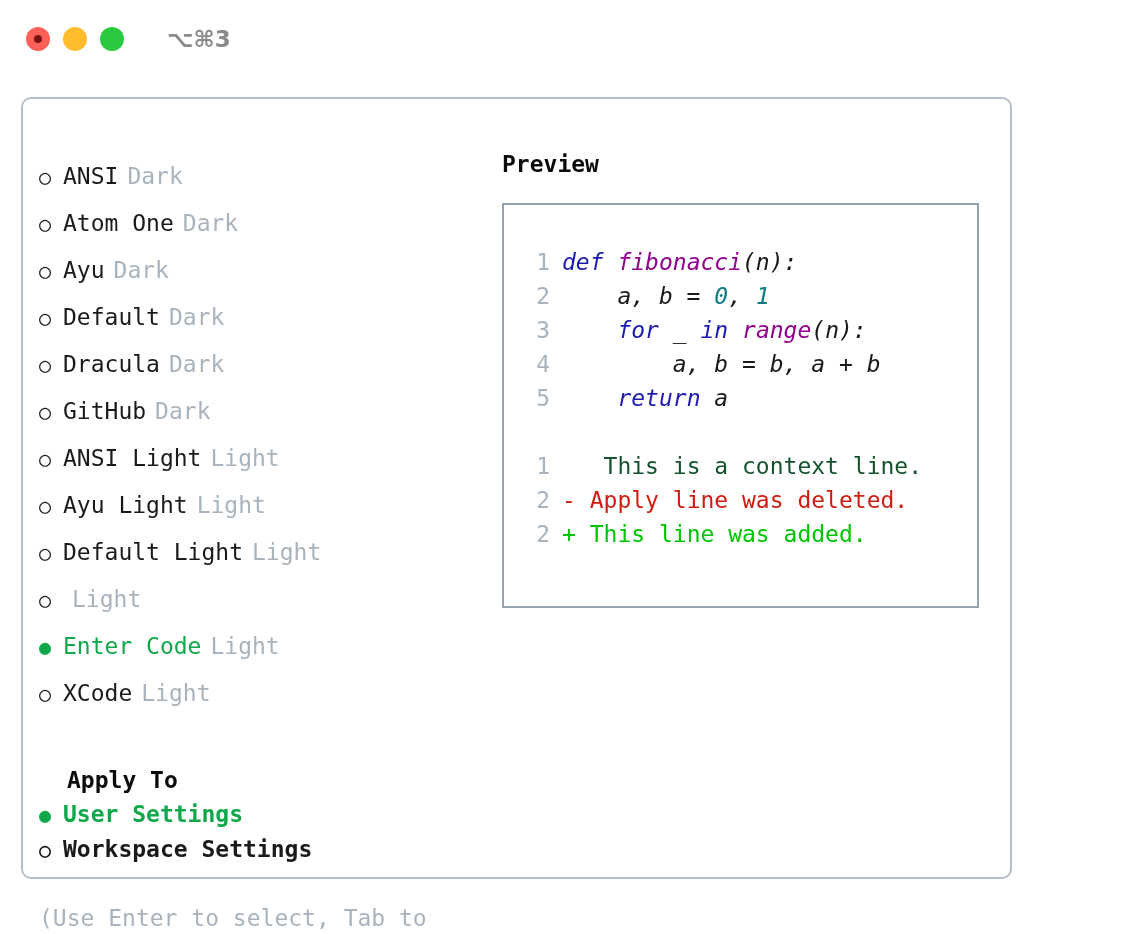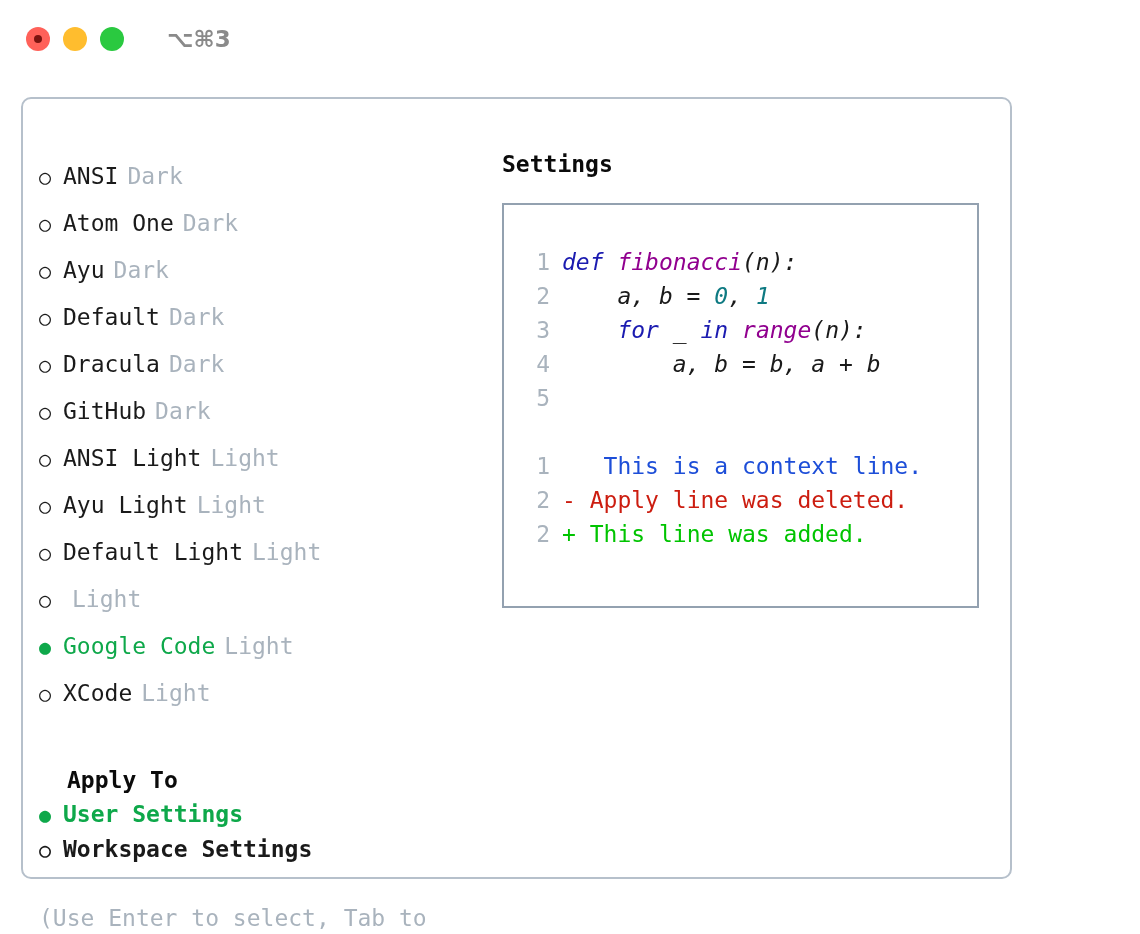--- a/index.html
+++ b/index.html
@@ -174,21 +174,21 @@
     text-align: right;
     color: #a9b3bd;
     margin-right: 12px;
   }
   .code-text { color: #1a1a1a; font-style: italic; }
   .tok-kw   { color: #1b1bb0; }
   .tok-fn   { color: #91008f; }
   .tok-num  { color: #0e7a82; }
   .tok-plain{ color: #1a1a1a; }
   .diff-gap { height: 34px; }
-  .diff-ctx { color: #1d4ed8; }
+  .diff-ctx { color: #14532d; }
   .diff-del { color: #cc1d10; }
   .diff-add { color: #00c400; }
 </style>
 </head>
 <body>
 
 <div class="app-window">
 
   <div class="titlebar">
     <div class="traffic-lights">
@@ -251,21 +251,21 @@
             <span class="bullet off">○</span>
             <span class="opt-name">Default Light</span>
             <span class="opt-tag">Light</span>
           </div>
           <div class="opt-row">
             <span class="bullet off">○</span>
             <span class="opt-tag">Light</span>
           </div>
           <div class="opt-row">
             <span class="bullet on">●</span>
-            <span class="opt-name selected">Google Code</span>
+            <span class="opt-name selected">Enter Code</span>
             <span class="opt-tag">Light</span>
           </div>
           <div class="opt-row">
             <span class="bullet off">○</span>
             <span class="opt-name">XCode</span>
             <span class="opt-tag">Light</span>
           </div>
         </div>
 
         <div class="subsection">
@@ -277,21 +277,21 @@
           <div class="opt-row">
             <span class="bullet off">○</span>
             <span class="opt-name">Workspace Settings</span>
           </div>
         </div>
 
         <div class="hint">(Use Enter to select, Tab to change focus)</div>
       </div>
 
       <div class="right-col">
-        <div class="preview-title">Settings</div>
+        <div class="preview-title">Preview</div>
 
         <div class="preview-box">
 
           <div class="code-line">
             <span class="lineno">1</span>
             <span class="code-text"><span class="tok-kw">def </span><span class="tok-fn">fibonacci</span><span class="tok-plain">(n):</span></span>
           </div>
 
           <div class="code-line">
             <span class="lineno">2</span>
@@ -303,20 +303,21 @@
             <span class="code-text"><span class="tok-plain">    </span><span class="tok-kw">for</span><span class="tok-plain"> _ </span><span class="tok-kw">in</span><span class="tok-plain"> </span><span class="tok-fn">range</span><span class="tok-plain">(n):</span></span>
           </div>
 
           <div class="code-line">
             <span class="lineno">4</span>
             <span class="code-text"><span class="tok-plain">        a, b = b, a + b</span></span>
           </div>
 
           <div class="code-line">
             <span class="lineno">5</span>
+            <span class="code-text"><span class="tok-plain">    </span><span class="tok-kw">return</span><span class="tok-plain"> a</span></span>
           </div>
 
           <div class="diff-gap"></div>
 
           <div class="code-line">
             <span class="lineno">1</span>
             <span class="diff-ctx"> </span><span class="diff-ctx">  This is a context line.</span>
           </div>
 
           <div class="code-line">

